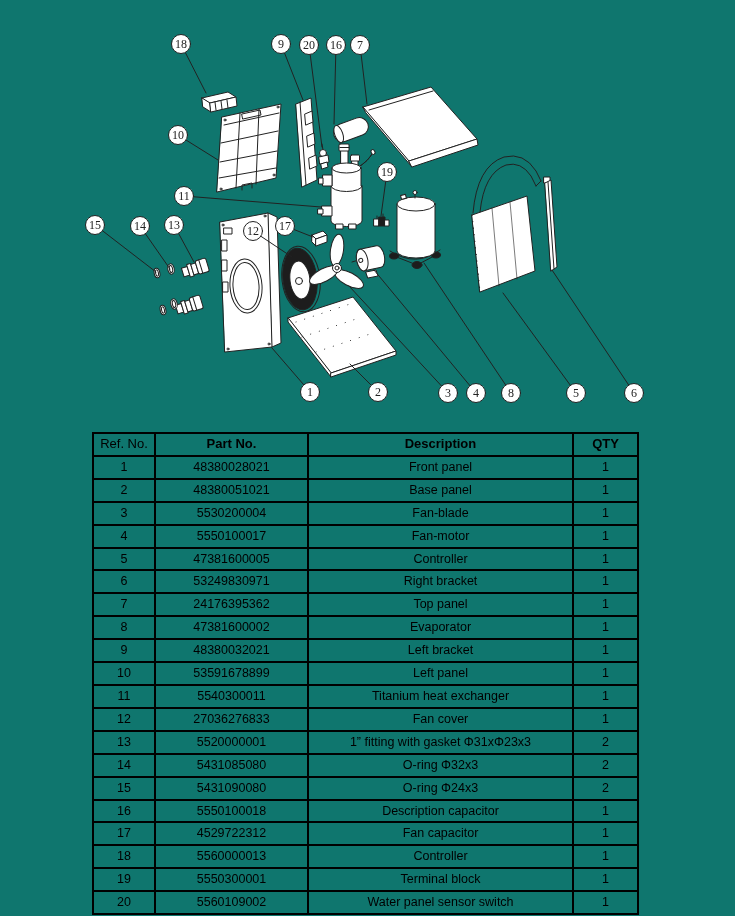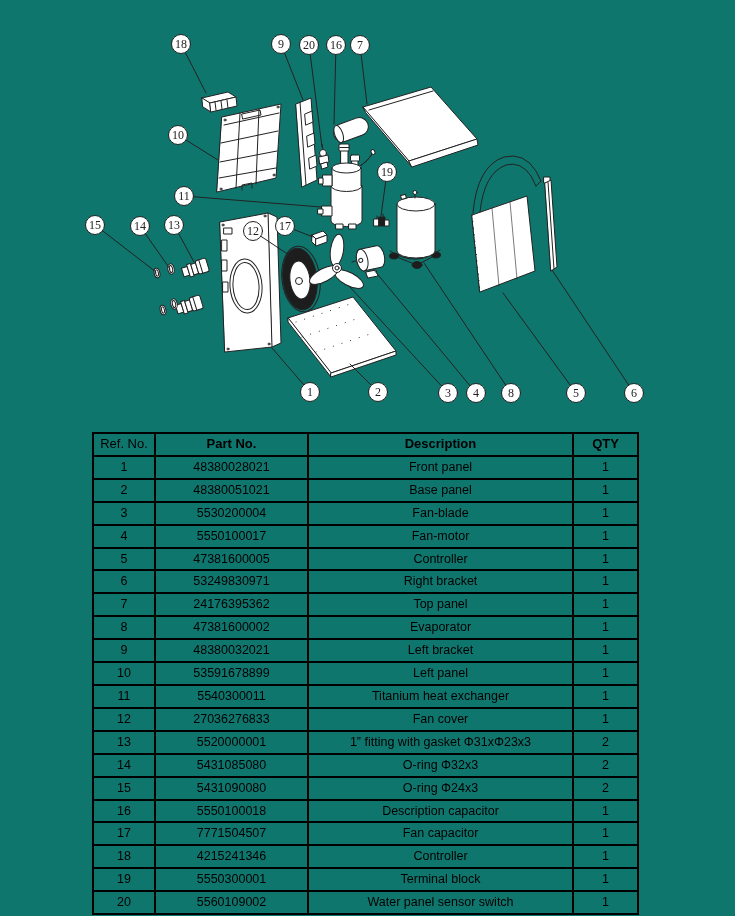--- a/index.html
+++ b/index.html
@@ -470,27 +470,27 @@
             <td>2</td>
           </tr>
           <tr>
             <td>16</td>
             <td>5550100018</td>
             <td>Description capacitor</td>
             <td>1</td>
           </tr>
           <tr>
             <td>17</td>
-            <td>7771504507</td>
+            <td>4529722312</td>
             <td>Fan capacitor</td>
             <td>1</td>
           </tr>
           <tr>
             <td>18</td>
-            <td>4215241346</td>
+            <td>5560000013</td>
             <td>Controller</td>
             <td>1</td>
           </tr>
           <tr>
             <td>19</td>
             <td>5550300001</td>
             <td>Terminal block</td>
             <td>1</td>
           </tr>
           <tr>

